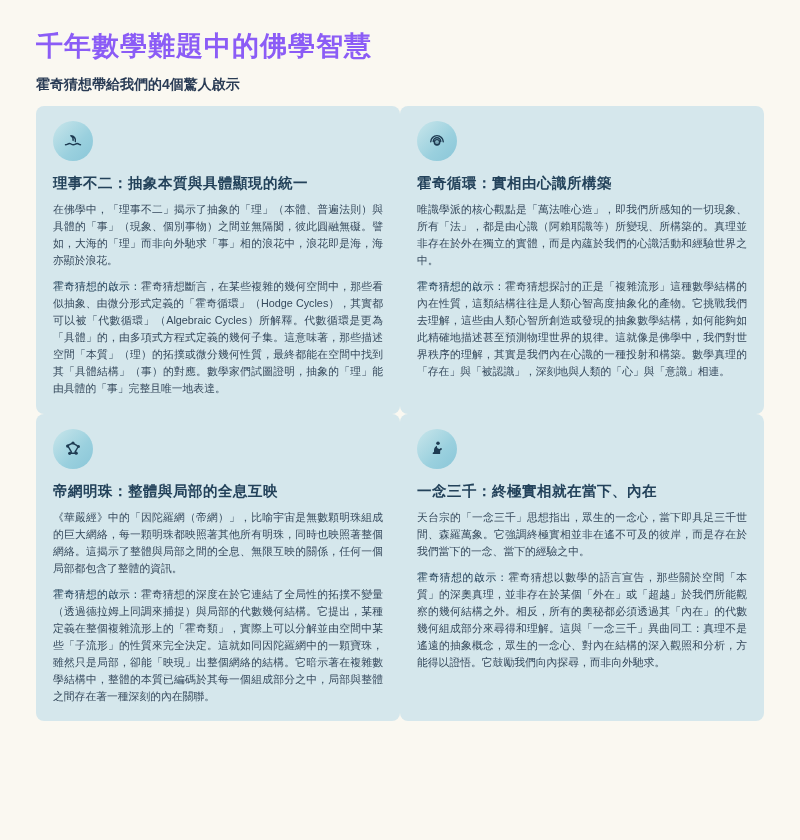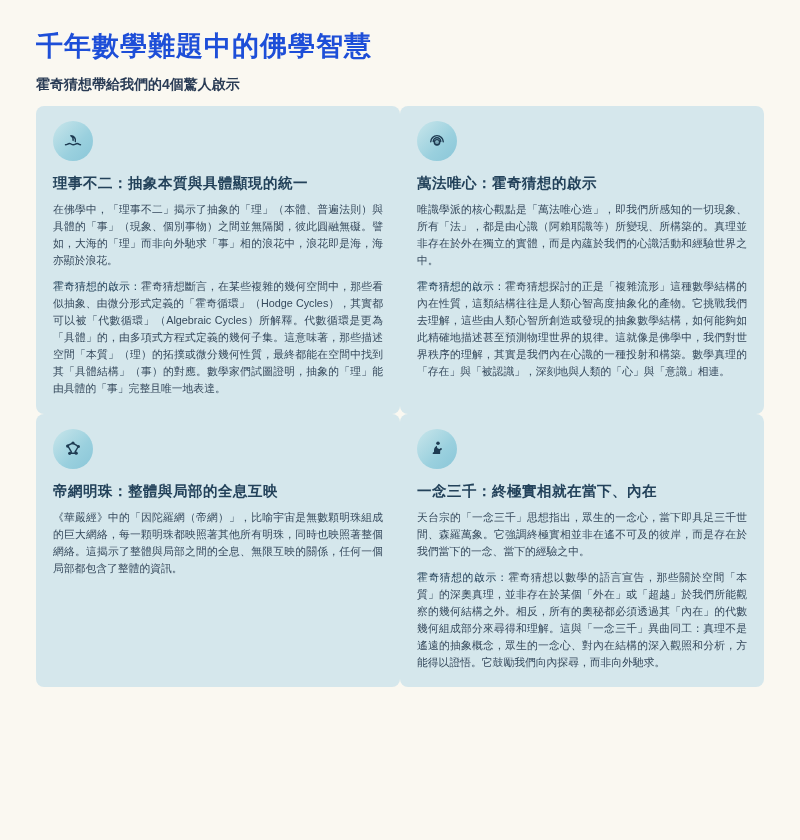--- a/index.html
+++ b/index.html
@@ -9,21 +9,21 @@
     min-height: 840px;
     margin: 0 auto;
     font-family: "Liberation Sans", "DejaVu Sans", sans-serif;
     color: #33475A;
   }
   .page { padding: 24px 36px 30px; }
 
   .page-title {
     font-size: 27px;
     font-weight: 700;
-    color: #1d4ed8;
+    color: #8b5cf6;
     letter-spacing: 1px;
     margin: 4px 0 12px;
   }
   .page-subtitle {
     font-size: 14px;
     font-weight: 700;
     color: #2A3C55;
     margin-bottom: 12px;
   }
   .intro {
@@ -96,38 +96,39 @@
       <div class="icon-badge">
         <svg viewBox="0 0 24 24" aria-hidden="true">
           <path class="icon-stroke" d="M4.5 13a7.5 7.5 0 0 1 15 0"></path>
           <path class="icon-stroke" d="M7.5 12.5a4.5 4.5 0 0 1 9 0"></path>
           <circle class="icon-stroke" cx="12" cy="13.5" r="3.2"></circle>
           <circle class="icon-fill" cx="10.8" cy="13.3" r="0.7"></circle>
           <circle class="icon-fill" cx="13.2" cy="13.3" r="0.7"></circle>
           <path class="icon-stroke" d="M10.7 15.6c.8.6 1.8.6 2.6 0"></path>
         </svg>
       </div>
-      <h3 class="card-title">萬法唯心：霍奇猜想的啟示</h3>
+      <h3 class="card-title">霍奇循環：實相由心識所構築</h3>
       <p>唯識學派的核心觀點是「萬法唯心造」，即我們所感知的一切現象、所有「法」，都是由心識（阿賴耶識等）所變現、所構築的。真理並非存在於外在獨立的實體，而是內蘊於我們的心識活動和經驗世界之中。</p>
       <p><strong class="insight-lead">霍奇猜想的啟示：</strong><span>霍奇猜想探討的正是「複雜流形」這種數學結構的內在性質，這類結構往往是人類心智高度抽象化的產物。它挑戰我們去理解，這些由人類心智所創造或發現的抽象數學結構，如何能夠如此精確地描述甚至預測物理世界的規律。這就像是佛學中，我們對世界秩序的理解，其實是我們內在心識的一種投射和構築。數學真理的「存在」與「被認識」，深刻地與人類的「心」與「意識」相連。</span></p>
     </section>
 
     <section class="card">
       <div class="icon-badge">
         <svg viewBox="0 0 24 24" aria-hidden="true">
           <path class="icon-stroke" d="M6.2 7.5 11 5.2M12.8 5.5 17 8M6.5 9.5l3.5 6M17.5 10.5l-3 5M8.5 17h6"></path>
           <circle class="icon-fill" cx="5.5" cy="8.5" r="1.9"></circle>
           <circle class="icon-fill" cx="12" cy="4.8" r="1.9"></circle>
           <circle class="icon-fill" cx="18.5" cy="9" r="1.9"></circle>
           <circle class="icon-fill" cx="8" cy="17.2" r="1.9"></circle>
           <circle class="icon-fill" cx="15.8" cy="17" r="1.9"></circle>
         </svg>
       </div>
       <h3 class="card-title">帝網明珠：整體與局部的全息互映</h3>
       <p>《華嚴經》中的「因陀羅網（帝網）」，比喻宇宙是無數顆明珠組成的巨大網絡，每一顆明珠都映照著其他所有明珠，同時也映照著整個網絡。這揭示了整體與局部之間的全息、無限互映的關係，任何一個局部都包含了整體的資訊。</p>
+      <p><strong class="insight-lead">霍奇猜想的啟示：</strong><span>霍奇猜想的深度在於它連結了全局性的拓撲不變量（透過德拉姆上同調來捕捉）與局部的代數幾何結構。它提出，某種定義在整個複雜流形上的「霍奇類」，實際上可以分解並由空間中某些「子流形」的性質來完全決定。這就如同因陀羅網中的一顆寶珠，雖然只是局部，卻能「映現」出整個網絡的結構。它暗示著在複雜數學結構中，整體的本質已編碼於其每一個組成部分之中，局部與整體之間存在著一種深刻的內在關聯。</span></p>
     </section>
 
     <section class="card">
       <div class="icon-badge">
         <svg viewBox="0 0 24 24" aria-hidden="true">
           <circle class="icon-fill" cx="13.2" cy="5.2" r="2.1"></circle>
           <path class="icon-fill" d="M12 8.2c-2.2.8-3.6 2.8-3.6 5.2v2.1c-1 .3-1.6 1-1.6 1.9 0 .4.1.6.4.6h8.2c.3 0 .4-.2.4-.6v-3.5c1.3-.4 2.2-1.3 2.2-2.6l-1.8-.6c-.3 1-1.1 1.4-2.2 1.1-1.4-.3-2.3-1.6-2-3.6z"></path>
         </svg>
       </div>
       <h3 class="card-title">一念三千：終極實相就在當下、內在</h3>

